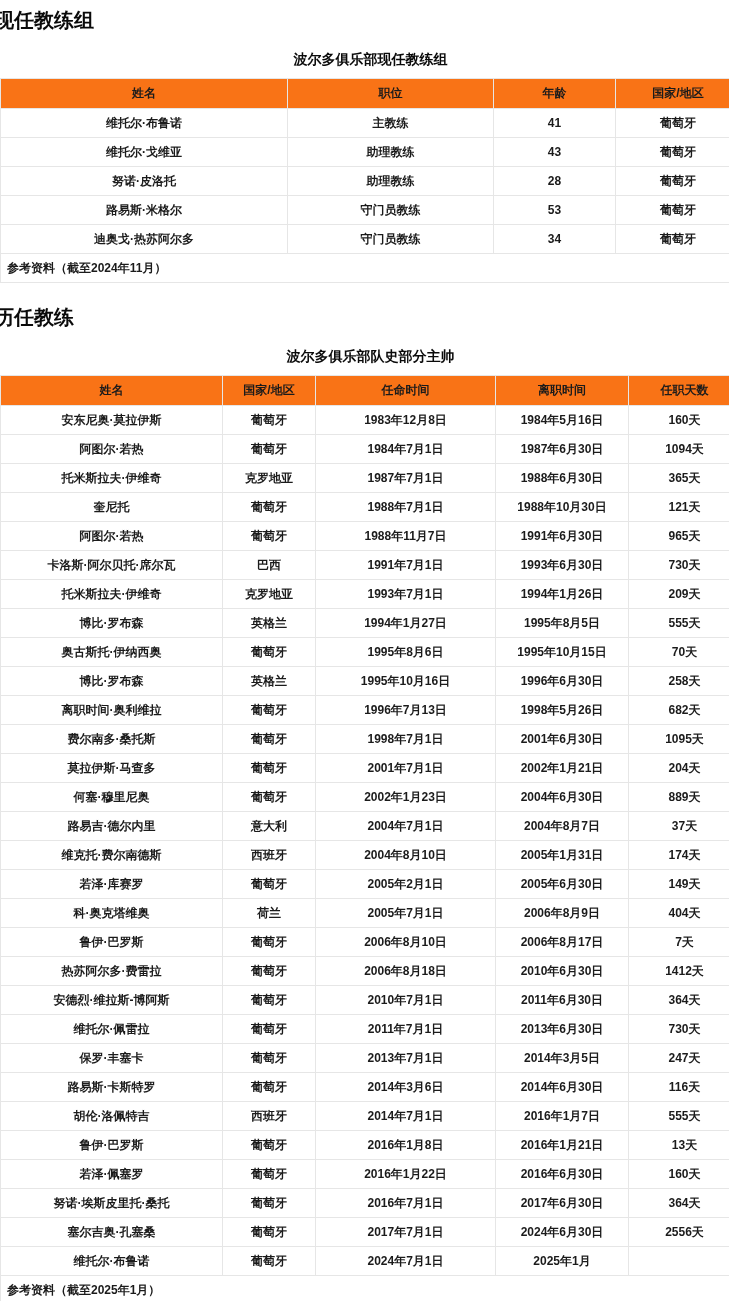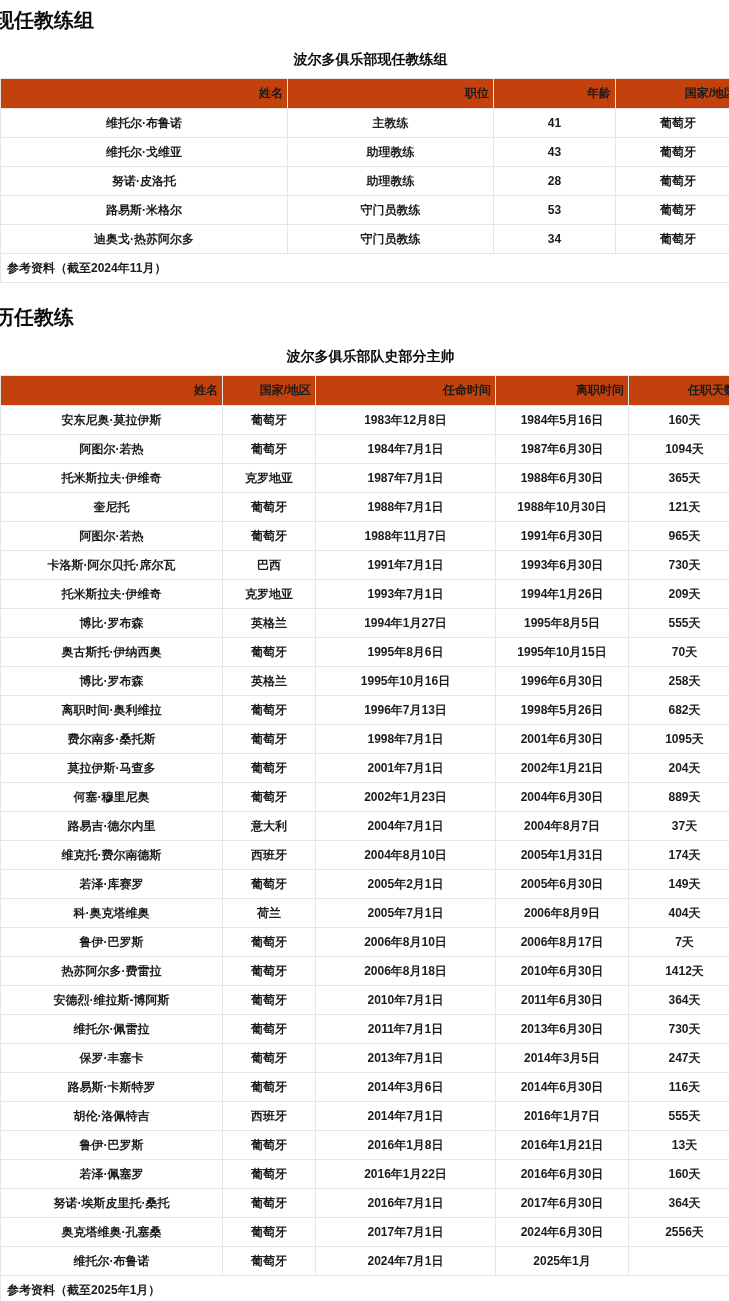--- a/index.html
+++ b/index.html
@@ -36,23 +36,22 @@
     border: 1px solid #e6e6e6;
     font-size: 12px;
     font-weight: 700;
     text-align: center;
     padding: 0 4px;
     color: #1b1b1b;
     white-space: nowrap;
     overflow: hidden;
   }
   table.data-table thead th {
-    background: #c2410c;
+    background: #f97316;
     height: 30px;
-    text-align: right;
   }
   table.data-table tbody td { height: 29px; background: #ffffff; }
   table.data-table tfoot td {
     height: 29px;
     text-align: left;
     padding-left: 6px;
     background: #ffffff;
   }
 </style>
 </head>
@@ -326,21 +325,21 @@
         <td>160天</td>
       </tr>
       <tr>
         <td>努诺·埃斯皮里托·桑托</td>
         <td>葡萄牙</td>
         <td>2016年7月1日</td>
         <td>2017年6月30日</td>
         <td>364天</td>
       </tr>
       <tr>
-        <td>奥克塔维奥·孔塞桑</td>
+        <td>塞尔吉奥·孔塞桑</td>
         <td>葡萄牙</td>
         <td>2017年7月1日</td>
         <td>2024年6月30日</td>
         <td>2556天</td>
       </tr>
       <tr>
         <td>维托尔·布鲁诺</td>
         <td>葡萄牙</td>
         <td>2024年7月1日</td>
         <td>2025年1月</td>

